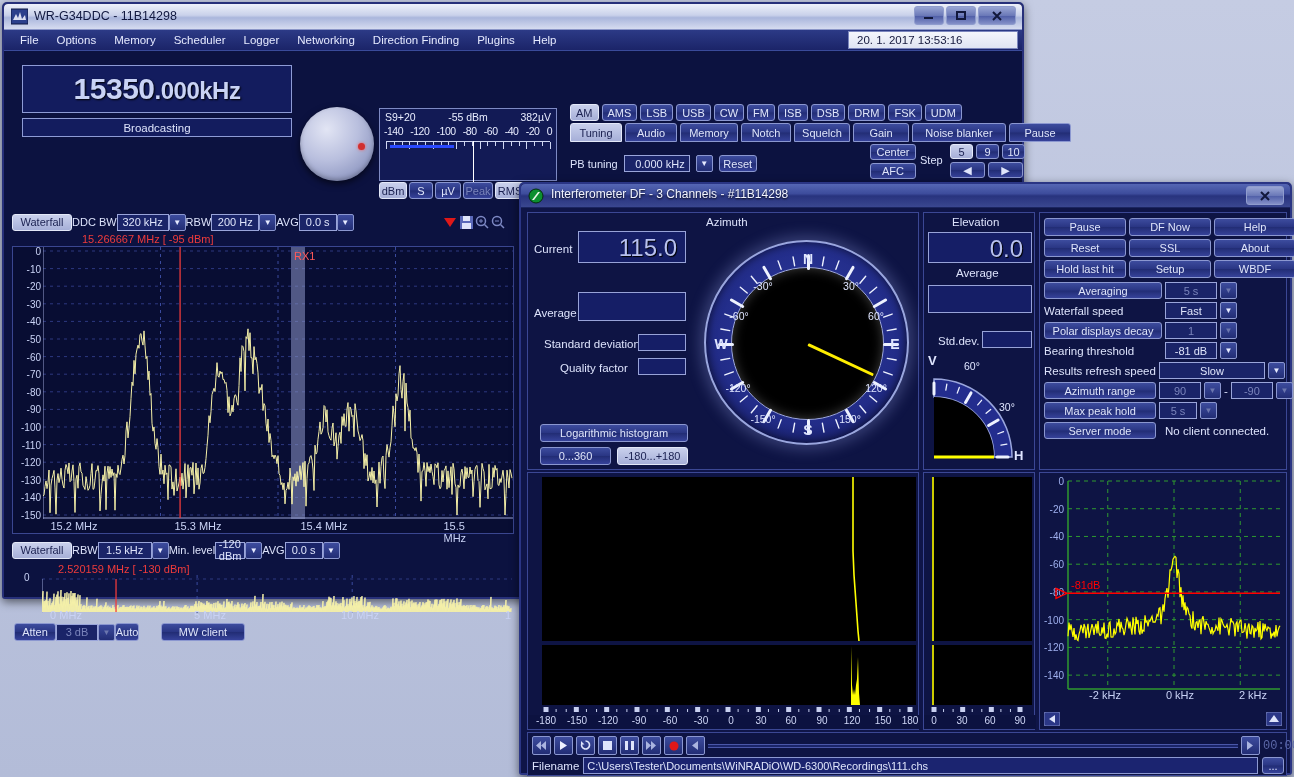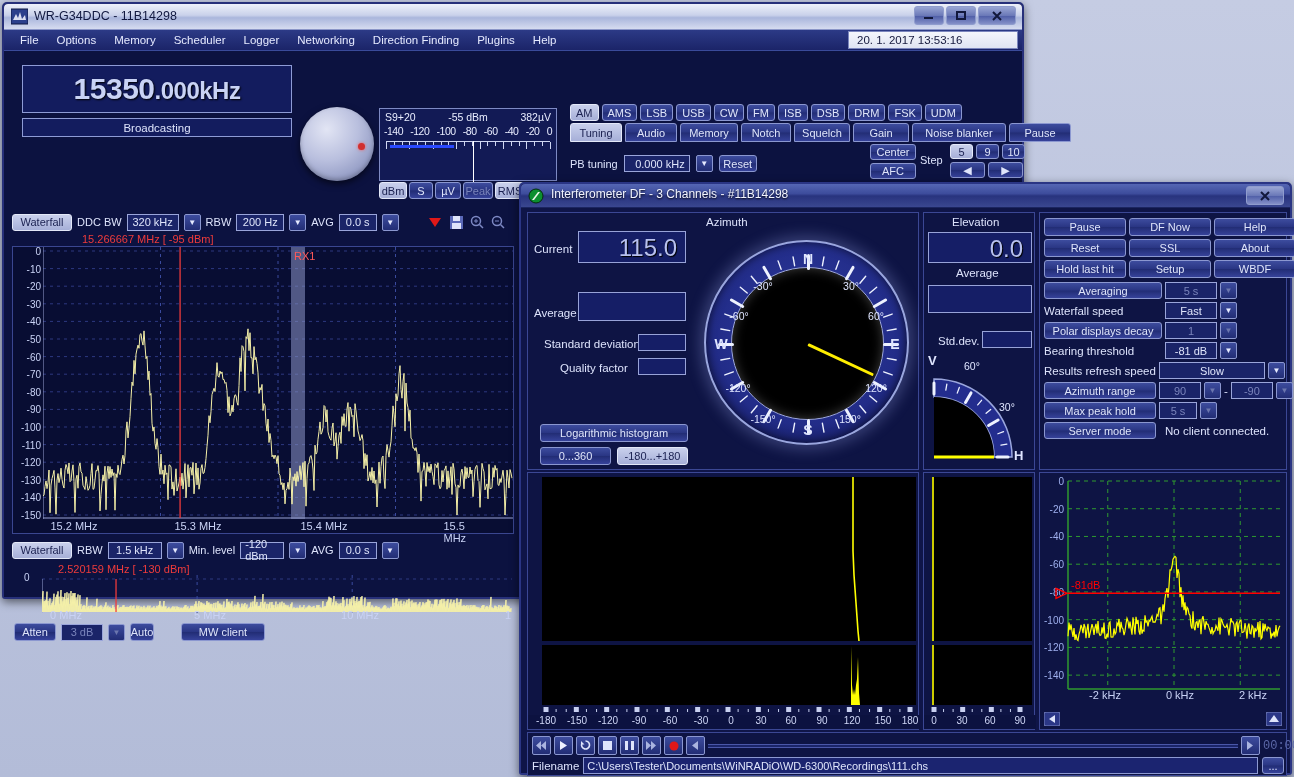--- a/index.html
+++ b/index.html
@@ -108,21 +108,21 @@
 
   .caf { position:absolute; left:866px; top:93px; display:flex; flex-direction:column; gap:3px; }
   .caf .b { width:46px; height:16px; }
   .steplbl { position:absolute; left:916px; top:103px; color:#dde3fb; font-size:11px; }
   .stepnums { position:absolute; left:946px; top:93px; display:flex; gap:3px; }
   .stepnums .b { width:23px; height:15px; }
   .steparrows { position:absolute; left:946px; top:111px; display:flex; gap:3px; }
   .steparrows .b { width:35px; height:16px; }
 
   
-  .tbar { position:absolute; height:22px; display:flex; align-items:center; gap:5px; }
+  .tbar { position:absolute; height:22px; display:flex; align-items:center; }
   .tbar .b { height:17px; }
   .icnbtn { width:16px; height:16px; display:flex; align-items:center; justify-content:center; }
 
   
   .specpanel { position:absolute; background:#080d33; border:1px solid #3a4690; }
   .axis-y { position:absolute; left:0; top:0; width:30px; height:100%; }
   .axis-y span { position:absolute; right:2px; color:#c9d2f5; font-size:10px; transform:translateY(-50%); }
   .axis-x { position:absolute; left:0; bottom:0; width:100%; height:16px; }
   .axis-x span { position:absolute; color:#c9d2f5; font-size:11px; transform:translateX(-50%); }
 
@@ -446,21 +446,21 @@
         <span style="left:312px">15.4 MHz</span>
         <span style="left:455px">15.5 MHz</span>
       </div>
 
       <div class="tbar" style="left:8px; top:488px; width:500px;">
         <div class="b on" style="width:60px">Waterfall</div>
         <span class="lbl">RBW</span>
         <div class="field" style="width:54px;justify-content:center">1.5 kHz</div>
         <div class="drop">▼</div>
         <span class="lbl">Min. level</span>
-        <div class="field" style="width:44px;justify-content:center">-120 dBm</div>
+        <div class="field" style="width:30px;justify-content:center">-120 dBm</div>
         <div class="drop">▼</div>
         <span class="lbl">AVG</span>
         <div class="field" style="width:38px;justify-content:center">0.0 s</div>
         <div class="drop">▼</div>
       </div>
 
       <span class="redlabel" style="position:absolute; left:54px; top:512px;">2.520159 MHz [ -130 dBm]</span>
       <div class="specpanel" style="left:8px; top:524px; width:502px; height:42px; border:none; background:transparent;">
         <span style="position:absolute;left:12px;top:-3px;color:#c9d2f5;font-size:10px">0</span>
         <svg id="wide-plot" width="470" height="42" style="position:absolute;left:30px;top:0">

